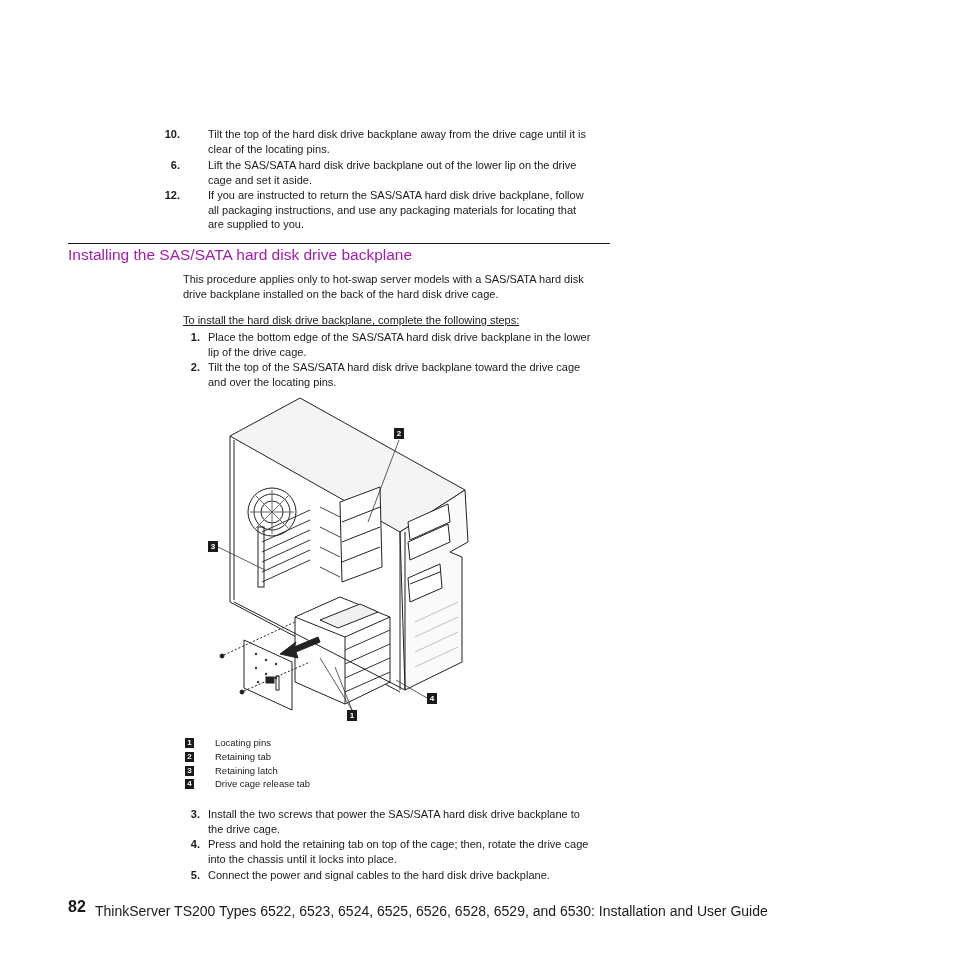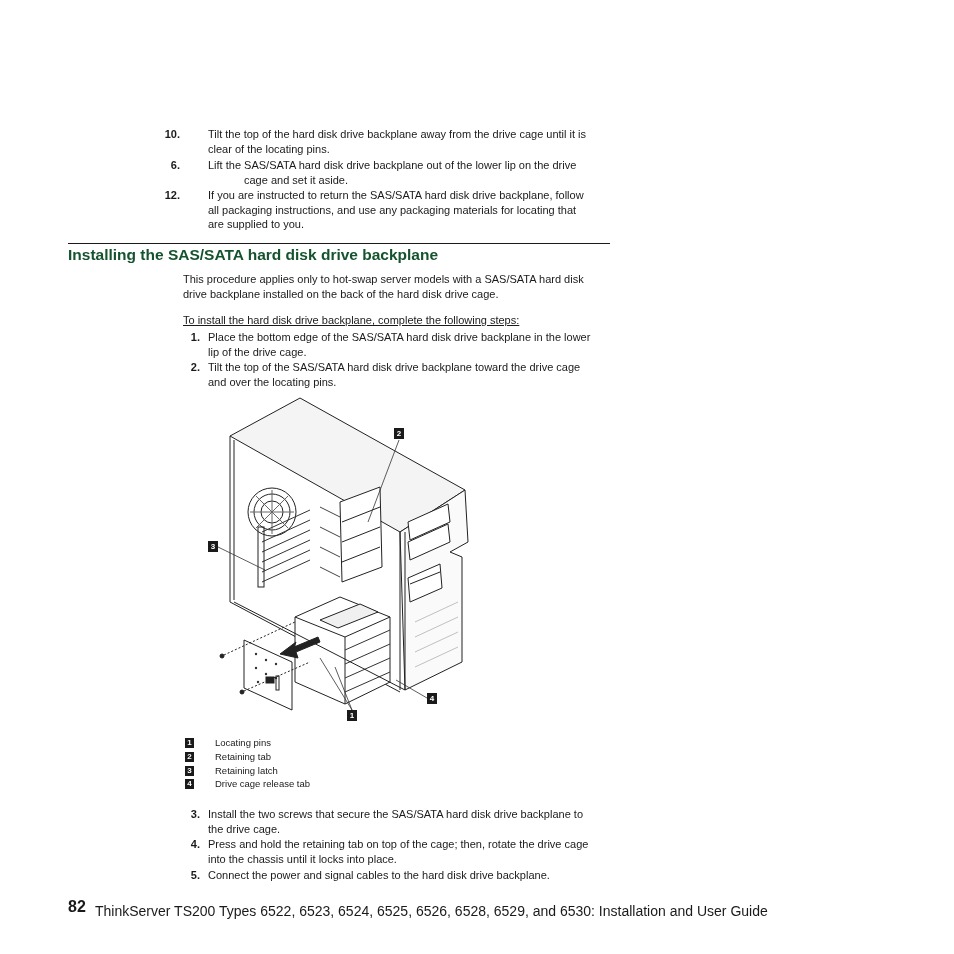--- a/index.html
+++ b/index.html
@@ -4,21 +4,21 @@
   <style>
     html, body { margin: 0; padding: 0; background: #ffffff; }
     body {
       width: 954px; height: 954px; position: relative; overflow: hidden;
       font-family: "Liberation Sans", sans-serif; color: #1a1a1a;
     }
     .step { position: absolute; font-size: 11px; line-height: 14.5px; }
     .step .num { position: absolute; text-align: right; width: 20px; font-weight: bold; }
     .step .txt { position: absolute; left: 24px; white-space: nowrap; }
     .rule { position: absolute; left: 68px; top: 243px; width: 542px; height: 1px; background: #1a1a1a; }
-    .heading { position: absolute; left: 68px; top: 246px; font-size: 15.5px; font-weight: bold; white-space: nowrap; color: #14532d; }
+    .heading { position: absolute; left: 68px; top: 246px; font-size: 15.5px; font-weight: normal; white-space: nowrap; color: #a21caf; }
     .para { position: absolute; left: 183px; font-size: 11px; line-height: 14.5px; white-space: nowrap; }
     .figure { position: absolute; left: 200px; top: 392px; width: 280px; height: 340px; }
     .legend-row { position: absolute; left: 185px; font-size: 9.5px; line-height: 12px; height: 12px; }
     .legend-row .box {
       position: absolute; left: 0; top: 1px; width: 9px; height: 10px; background: #1a1a1a; color: #fff;
       font-size: 8px; font-weight: bold; text-align: center; line-height: 10px;
     }
     .legend-row .lbl { position: absolute; left: 30px; white-space: nowrap; }
     .callout {
       position: absolute; width: 10px; height: 11px; background: #1a1a1a; color: #fff;
@@ -31,21 +31,21 @@
 <body>
 
 <div class="step" style="left:160px; top:127px;">
   <span class="num">10.</span>
   <span class="txt" style="top:0;left:48px;">Tilt the top of the hard disk drive backplane away from the drive cage until it is</span>
   <span class="txt" style="top:14.5px;left:48px;">clear of the locating pins.</span>
 </div>
 <div class="step" style="left:160px; top:158px;">
   <span class="num">6.</span>
   <span class="txt" style="top:0;left:48px;">Lift the SAS/SATA hard disk drive backplane out of the lower lip on the drive</span>
-  <span class="txt" style="top:14.5px;left:48px;margin-left:36px;">cage and set it aside.</span>
+  <span class="txt" style="top:14.5px;left:48px;">cage and set it aside.</span>
 </div>
 <div class="step" style="left:160px; top:188px;">
   <span class="num">12.</span>
   <span class="txt" style="top:0;left:48px;">If you are instructed to return the SAS/SATA hard disk drive backplane, follow</span>
   <span class="txt" style="top:14.5px;left:48px;">all packaging instructions, and use any packaging materials for locating that</span>
   <span class="txt" style="top:29px;left:48px;">are supplied to you.</span>
 </div>
 
 <div class="rule"></div>
 <div class="heading">Installing the SAS/SATA hard disk drive backplane</div>
@@ -178,21 +178,21 @@
   <span class="box">3</span>
   <span class="lbl">Retaining latch</span>
 </div>
 <div class="legend-row" style="top:778px;">
   <span class="box">4</span>
   <span class="lbl">Drive cage release tab</span>
 </div>
 
 <div class="step" style="left:180px; top:807px;">
   <span class="num">3.</span>
-  <span class="txt" style="top:0;left:28px;">Install the two screws that secure the SAS/SATA hard disk drive backplane to</span>
+  <span class="txt" style="top:0;left:28px;">Install the two screws that power the SAS/SATA hard disk drive backplane to</span>
   <span class="txt" style="top:14.5px;left:28px;">the drive cage.</span>
 </div>
 <div class="step" style="left:180px; top:837px;">
   <span class="num">4.</span>
   <span class="txt" style="top:0;left:28px;">Press and hold the retaining tab on top of the cage; then, rotate the drive cage</span>
   <span class="txt" style="top:14.5px;left:28px;">into the chassis until it locks into place.</span>
 </div>
 <div class="step" style="left:180px; top:868px;">
   <span class="num">5.</span>
   <span class="txt" style="top:0;left:28px;">Connect the power and signal cables to the hard disk drive backplane.</span>

